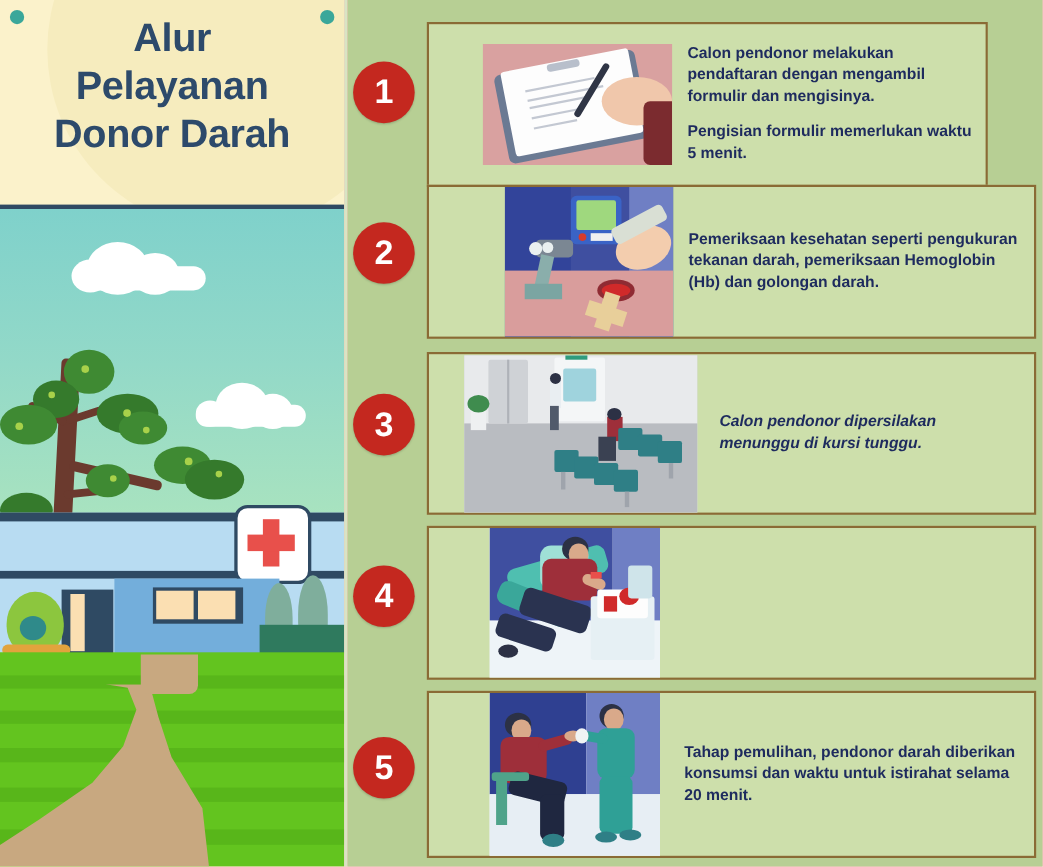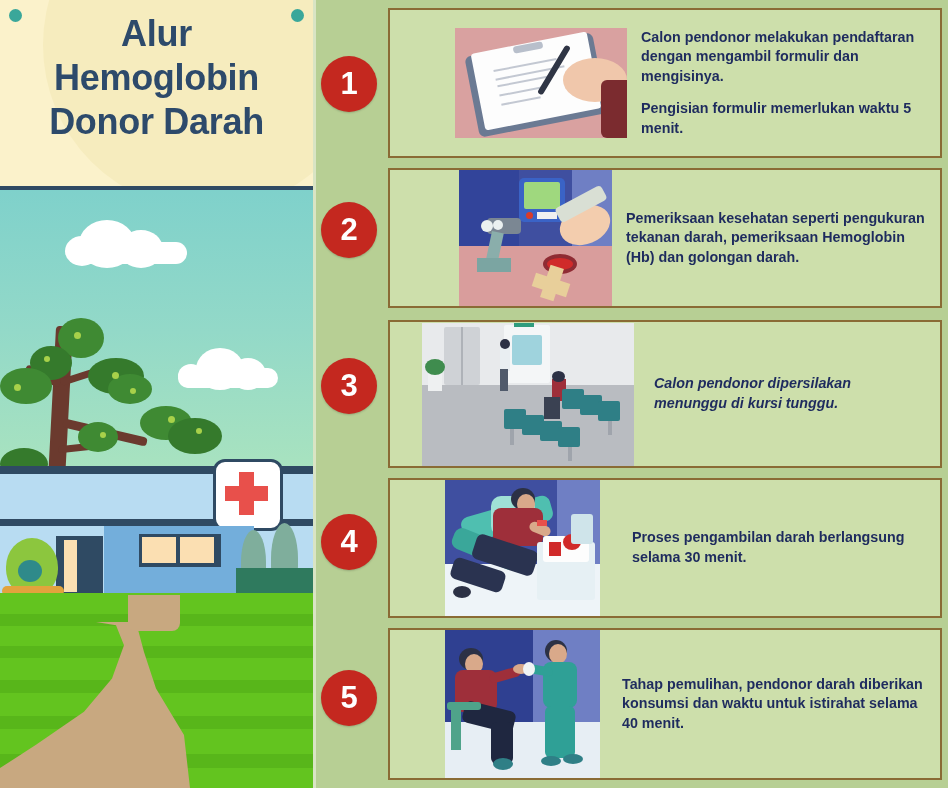--- a/index.html
+++ b/index.html
@@ -144,21 +144,21 @@
 <div id="page">
 
   <div id="left-panel">
 
     <div class="title-card">
       <div class="sheen"></div>
       <div class="title-dot left"></div>
       <div class="title-dot right"></div>
       <div class="title-text">
         <span class="title-line">Alur</span>
-        <span class="title-line">Hemoglobin</span>
+        <span class="title-line">Pelayanan</span>
         <span class="title-line">Donor Darah</span>
       </div>
     </div>
     <div class="title-underline"></div>
     <div class="title-shadow"></div>
 
     <div class="sky"></div>
 
     <div class="cloud" style="left:67px;top:242px;width:120px;height:22px;">
       <div class="puff" style="left:12px;top:-22px;width:56px;height:48px;"></div>
@@ -233,21 +233,21 @@
   </div>
 
   <div id="left-strip"></div>
 
   <div id="steps">
 
     <div class="step-row" style="top:8px;height:150px;">
       <div class="num-circle" style="left:5px;top:48px;">
         <span>1</span>
       </div>
-      <div class="card" style="left:72px;top:0px;width:554px;height:150px;padding-left:16px;">
+      <div class="card" style="left:72px;top:12px;width:510px;height:150px;">
         <div class="thumb" style="width:172px;height:110px;margin-left:49px;background:#d9a1a0;">
           <div class="rr" style="left:16px;top:16px;width:130px;height:82px;background:#6b7a93;transform:rotate(-11deg);border-radius:6px;"></div>
           <div class="rr" style="left:22px;top:14px;width:118px;height:78px;background:#fdfdfd;transform:rotate(-11deg);border-radius:3px;"></div>
           <div class="sq" style="left:58px;top:16px;width:30px;height:7px;background:#b8bfcb;transform:rotate(-11deg);border-radius:3px;"></div>
           <div class="sq" style="left:38px;top:36px;width:64px;height:2px;background:#c3c8d2;transform:rotate(-11deg);"></div>
           <div class="sq" style="left:40px;top:44px;width:70px;height:2px;background:#c3c8d2;transform:rotate(-11deg);"></div>
           <div class="sq" style="left:42px;top:52px;width:56px;height:2px;background:#c3c8d2;transform:rotate(-11deg);"></div>
           <div class="sq" style="left:44px;top:62px;width:48px;height:2px;background:#c3c8d2;transform:rotate(-11deg);"></div>
           <div class="sq" style="left:46px;top:72px;width:40px;height:2px;background:#c3c8d2;transform:rotate(-11deg);"></div>
           <div class="ell" style="left:108px;top:30px;width:64px;height:44px;background:#f0c7ab;"></div>
@@ -348,23 +348,20 @@
           <div class="sq" style="left:92px;top:40px;width:10px;height:6px;background:#e8504b;"></div>
           <div class="sq" style="left:28px;top:62px;width:64px;height:26px;background:#2a3350;transform:rotate(18deg);border-radius:6px;"></div>
           <div class="sq" style="left:6px;top:84px;width:54px;height:22px;background:#2a3350;transform:rotate(18deg);border-radius:6px;"></div>
           <div class="ell" style="left:8px;top:106px;width:18px;height:12px;background:#2c3145;"></div>
           <div class="rr" style="left:92px;top:62px;width:58px;height:58px;background:#e6f0f4;border-radius:3px;"></div>
           <div class="rr" style="left:98px;top:56px;width:46px;height:26px;background:#fdfdfd;border-radius:3px;"></div>
           <div class="ell" style="left:118px;top:54px;width:18px;height:16px;background:#d02a2a;"></div>
           <div class="sq" style="left:104px;top:62px;width:12px;height:14px;background:#d02a2a;"></div>
           <div class="sq" style="left:126px;top:34px;width:22px;height:30px;background:#cfe4ea;border-radius:3px;"></div>
         </div>
-        <div class="card-text" style="padding-left:32px;">
-          <p>Proses pengambilan darah berlangsung selama 30 menit.</p>
-        </div>
       </div>
     </div>
 
     <div class="step-row" style="top:628px;height:152px;">
       <div class="num-circle" style="left:5px;top:42px;">
         <span>5</span>
       </div>
       <div class="card" style="left:72px;top:0px;width:554px;height:152px;">
         <div class="thumb" style="width:155px;height:148px;margin-left:55px;background:#eef4f8;">
           <div class="sq" style="left:0px;top:0px;width:88px;height:92px;background:#2f4091;"></div>
@@ -383,19 +380,19 @@
           <div class="ell" style="left:100px;top:10px;width:22px;height:22px;background:#2c3145;"></div>
           <div class="ell" style="left:104px;top:14px;width:18px;height:20px;background:#d9a98a;"></div>
           <div class="rr" style="left:98px;top:32px;width:34px;height:46px;background:#2fa096;border-radius:8px;"></div>
           <div class="sq" style="left:84px;top:36px;width:24px;height:9px;background:#2fa096;transform:rotate(10deg);border-radius:5px;"></div>
           <div class="ell" style="left:78px;top:32px;width:12px;height:14px;background:#f0f4f4;"></div>
           <div class="sq" style="left:100px;top:76px;width:30px;height:52px;background:#2fa096;border-radius:6px;"></div>
           <div class="ell" style="left:96px;top:126px;width:20px;height:10px;background:#2f7f86;"></div>
           <div class="ell" style="left:118px;top:124px;width:20px;height:10px;background:#2f7f86;"></div>
         </div>
         <div class="card-text" style="padding-left:22px;">
-          <p>Tahap pemulihan, pendonor darah diberikan konsumsi dan waktu untuk istirahat selama 40 menit.</p>
+          <p>Tahap pemulihan, pendonor darah diberikan konsumsi dan waktu untuk istirahat selama 20 menit.</p>
         </div>
       </div>
     </div>
 
   </div>
 </div>
 
 </body></html>

